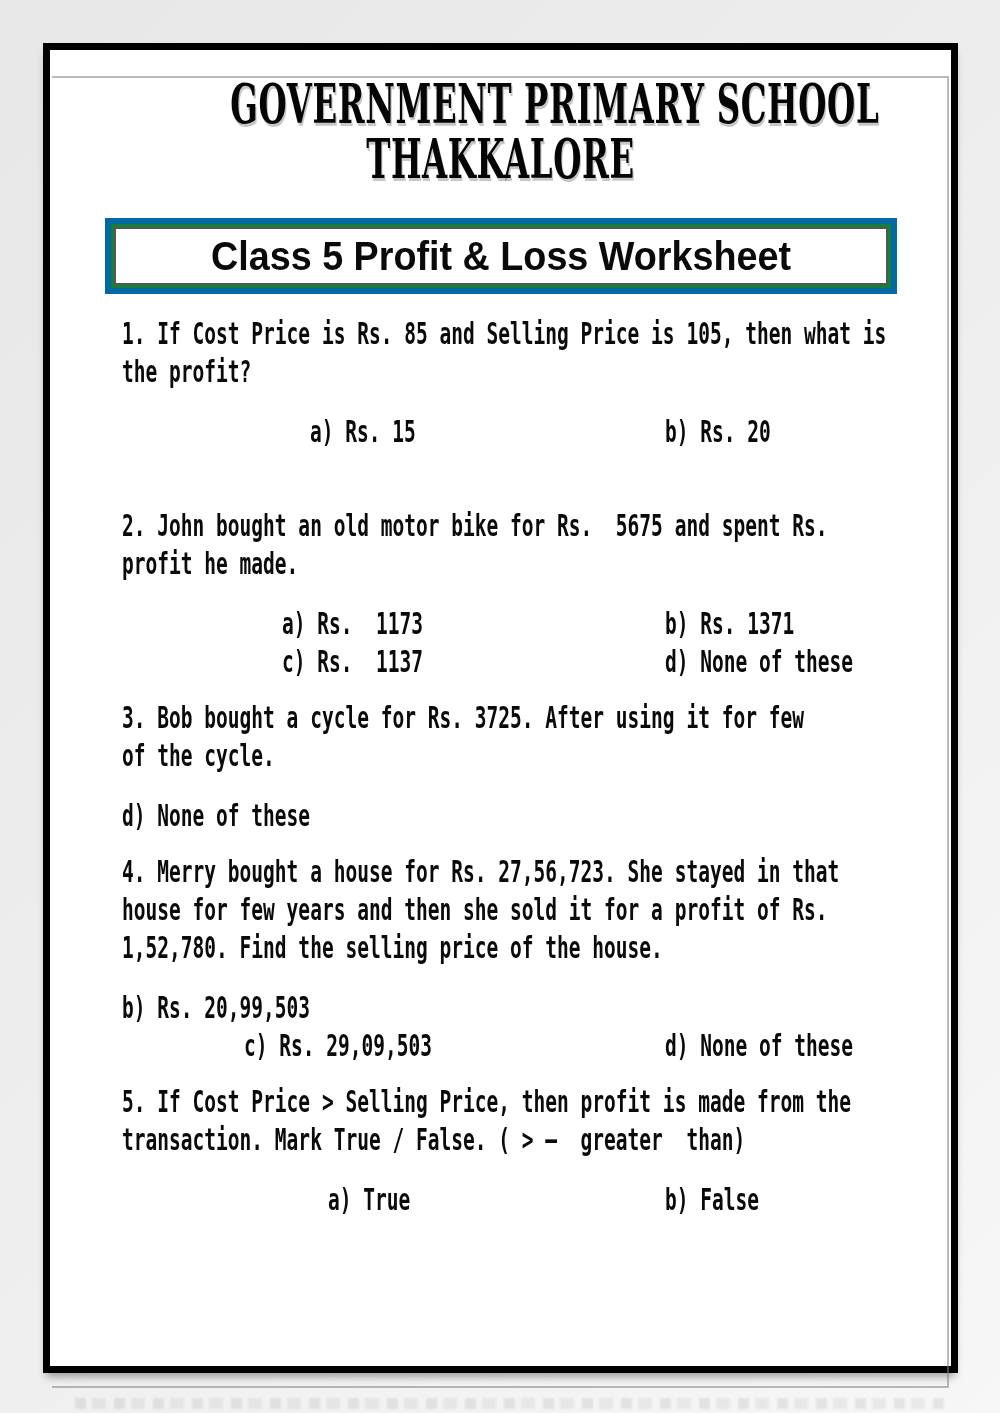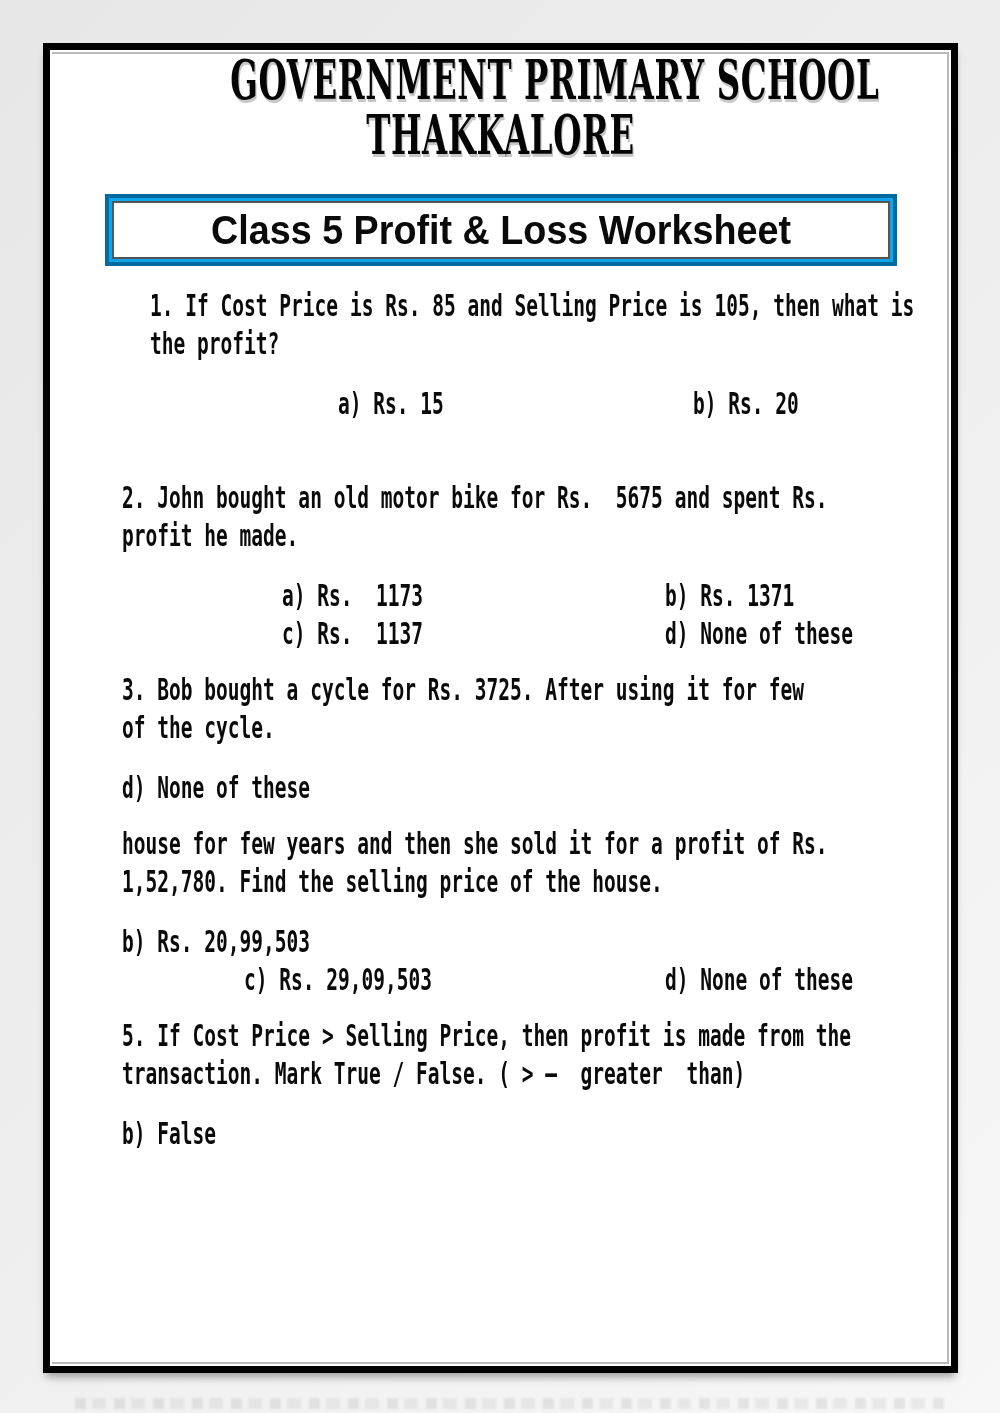--- a/index.html
+++ b/index.html
@@ -27,60 +27,61 @@
     border-bottom: 2px solid rgba(130,130,130,0.55);
     pointer-events: none;
   }
   
   .school-name {
     padding-top: 2px;
     text-align: center;
     font-family: "DejaVu Serif", serif;
     font-weight: bold;
     color: #050505;
+    margin-top: 24px;
   }
   .school-line {
     font-size: 54px;
     letter-spacing: 1px;
     transform: scaleX(0.60);
     transform-origin: 50% 50%;
     white-space: pre;
     text-shadow: 2px 3px 0 rgba(0,0,0,0.22);
   }
   .school-line1 { line-height: 56px; }
   .school-line2 { line-height: 54px; }
   
   .title-box {
     width: 792px;
     margin: 32px auto 3px auto;
     box-sizing: border-box;
-    border: 4px solid #0369a1;
+    border: 6px solid #0369a1;
     padding: 3px;
-    background: #0ea5e9;
+    background: #15803d;
   }
   .title-box-inner {
     border: 2px solid #555;
     background: #fff;
     padding: 4px 0;
     text-align: center;
   }
   .worksheet-title {
     font-family: "Liberation Sans", sans-serif;
     font-weight: bold;
     font-size: 41px;
     line-height: 46px;
     color: #0a0a0a;
     transform: scaleX(0.92);
     transform-origin: 50% 50%;
     white-space: pre;
   }
   
   .content { margin-left: 72px; margin-right: 28px; }
   .question { margin-top: 18px; }
-  .question.first { margin-top: 20px; margin-left: 28px; }
+  .question.first { margin-top: 20px; }
   .q-line { height: 38px; line-height: 38px; }
   .cond {
     display: inline-block;
     transform: scaleX(0.63);
     transform-origin: 0 50%;
     white-space: pre;
     font-weight: bold;
     font-size: 31px;
     color: #0a0a0a;
   }
@@ -151,38 +152,40 @@
         <div class="q-line"><span class="cond">3. Bob bought a cycle for Rs. 3725. After using it for few</span></div>
         <div class="q-line"><span class="cond">of the cycle.</span></div>
         <div class="opts">
           <div class="opt-row">
             <div class="opt-right"><span class="cond">d) None of these</span></div>
           </div>
         </div>
       </section>
 
       <section class="question">
+        <div class="q-line"><span class="cond">4. Merry bought a house for Rs. 27,56,723. She stayed in that</span></div>
         <div class="q-line"><span class="cond">house for few years and then she sold it for a profit of Rs.</span></div>
         <div class="q-line"><span class="cond">1,52,780. Find the selling price of the house.</span></div>
         <div class="opts">
           <div class="opt-row">
             <div class="opt-right"><span class="cond">b) Rs. 20,99,503</span></div>
           </div>
           <div class="opt-row">
             <div class="opt-left"><span class="cond">c) Rs. 29,09,503</span></div>
             <div class="opt-right"><span class="cond">d) None of these</span></div>
           </div>
         </div>
       </section>
 
       <section class="question">
         <div class="q-line"><span class="cond">5. If Cost Price &gt; Selling Price, then profit is made from the</span></div>
         <div class="q-line"><span class="cond">transaction. Mark True / False. ( &gt; –  greater  than)</span></div>
         <div class="opts">
           <div class="opt-row">
+            <div class="opt-left"><span class="cond">a) True</span></div>
             <div class="opt-right"><span class="cond">b) False</span></div>
           </div>
         </div>
       </section>
 
     </div>
   </div>
 </div>
 
 <div class="page-remnant"></div>

